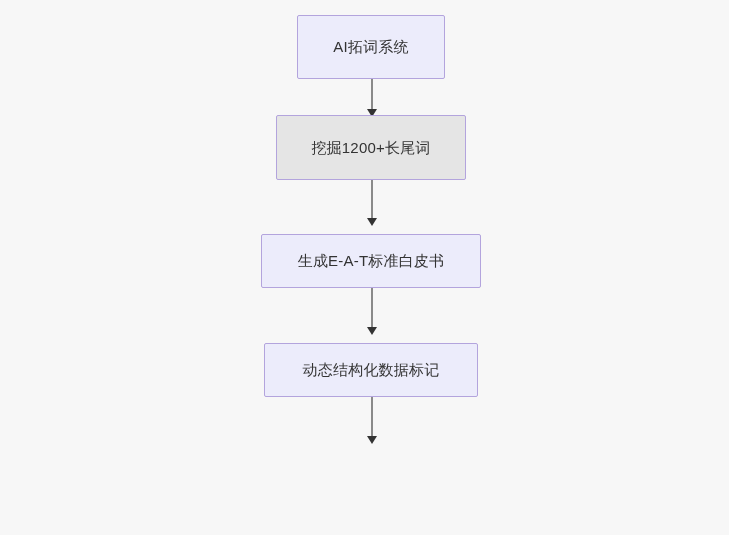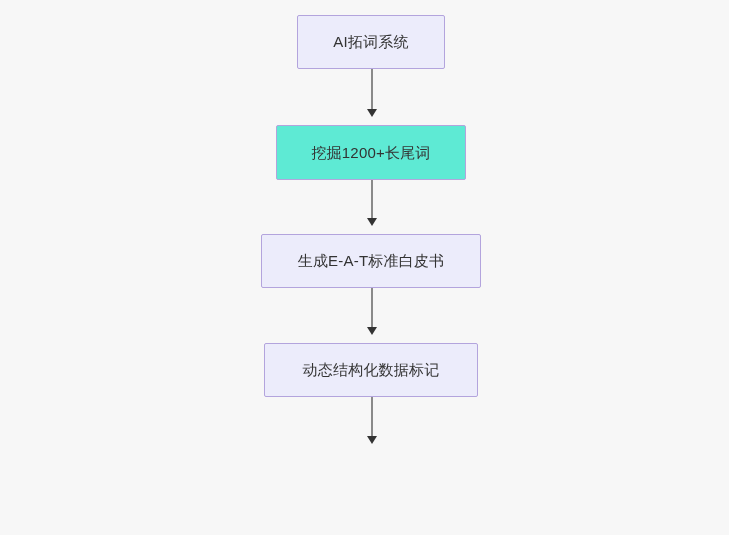--- a/index.html
+++ b/index.html
@@ -69,24 +69,24 @@
       <div class="edge-arrow" style="top: 38px; border-top-color: rgb(51, 51, 51);"></div>
     </div>
     <div class="edge" style="left: 371px; top: 288px; height: 47px;">
       <div class="edge-line" style="height: 40px; background: rgb(138, 138, 138);"></div>
       <div class="edge-arrow" style="top: 39px; border-top-color: rgb(51, 51, 51);"></div>
     </div>
     <div class="edge" style="left: 371px; top: 397px; height: 47px;">
       <div class="edge-line" style="height: 40px; background: rgb(138, 138, 138);"></div>
       <div class="edge-arrow" style="top: 39px; border-top-color: rgb(51, 51, 51);"></div>
     </div>
-    <div class="node" style="left: 297px; top: 15px; width: 148px; height: 54px; background: rgb(236, 236, 251); border-color: rgb(179, 164, 221); color: rgb(51, 51, 51);">
+    <div class="node" style="left: 297px; top: 15px; width: 148px; height: 64px; background: rgb(236, 236, 251); border-color: rgb(179, 164, 221); color: rgb(51, 51, 51);">
       <span class="node-label">AI拓词系统</span>
     </div>
-    <div class="node" style="left: 276px; top: 125px; width: 190px; height: 55px; background: #5eead4; border-color: rgb(179, 164, 221); color: rgb(51, 51, 51);">
+    <div class="node" style="left: 276px; top: 115px; width: 190px; height: 65px; background: #e5e5e5; border-color: rgb(179, 164, 221); color: rgb(51, 51, 51);">
       <span class="node-label">挖掘1200+长尾词</span>
     </div>
     <div class="node" style="left: 261px; top: 234px; width: 220px; height: 54px; background: rgb(236, 236, 251); border-color: rgb(179, 164, 221); color: rgb(51, 51, 51);">
       <span class="node-label">生成E-A-T标准白皮书</span>
     </div>
     <div class="node" style="left: 264px; top: 343px; width: 214px; height: 54px; background: rgb(236, 236, 251); border-color: rgb(179, 164, 221); color: rgb(51, 51, 51);">
       <span class="node-label">动态结构化数据标记</span>
     </div>
   </div>
 

